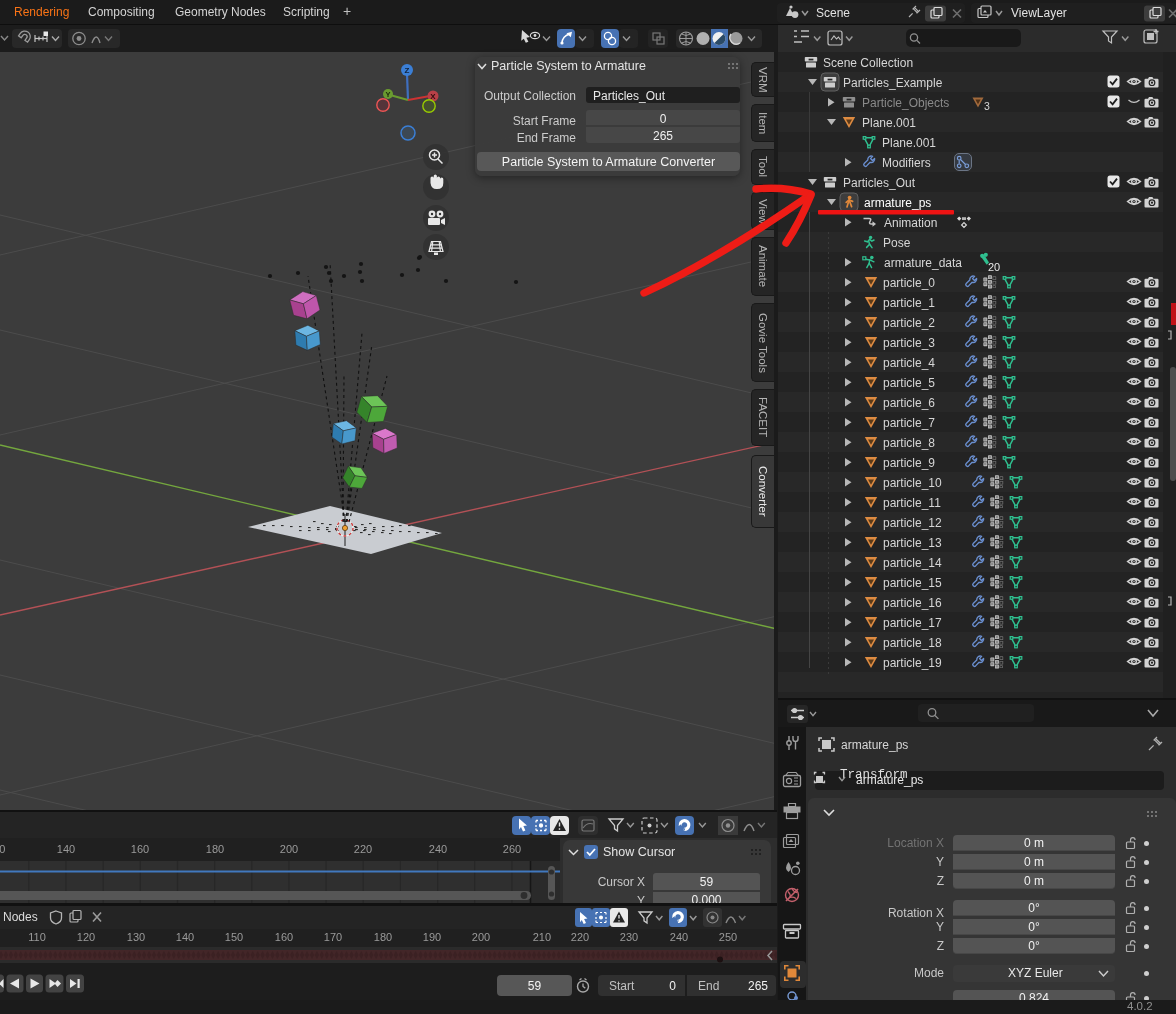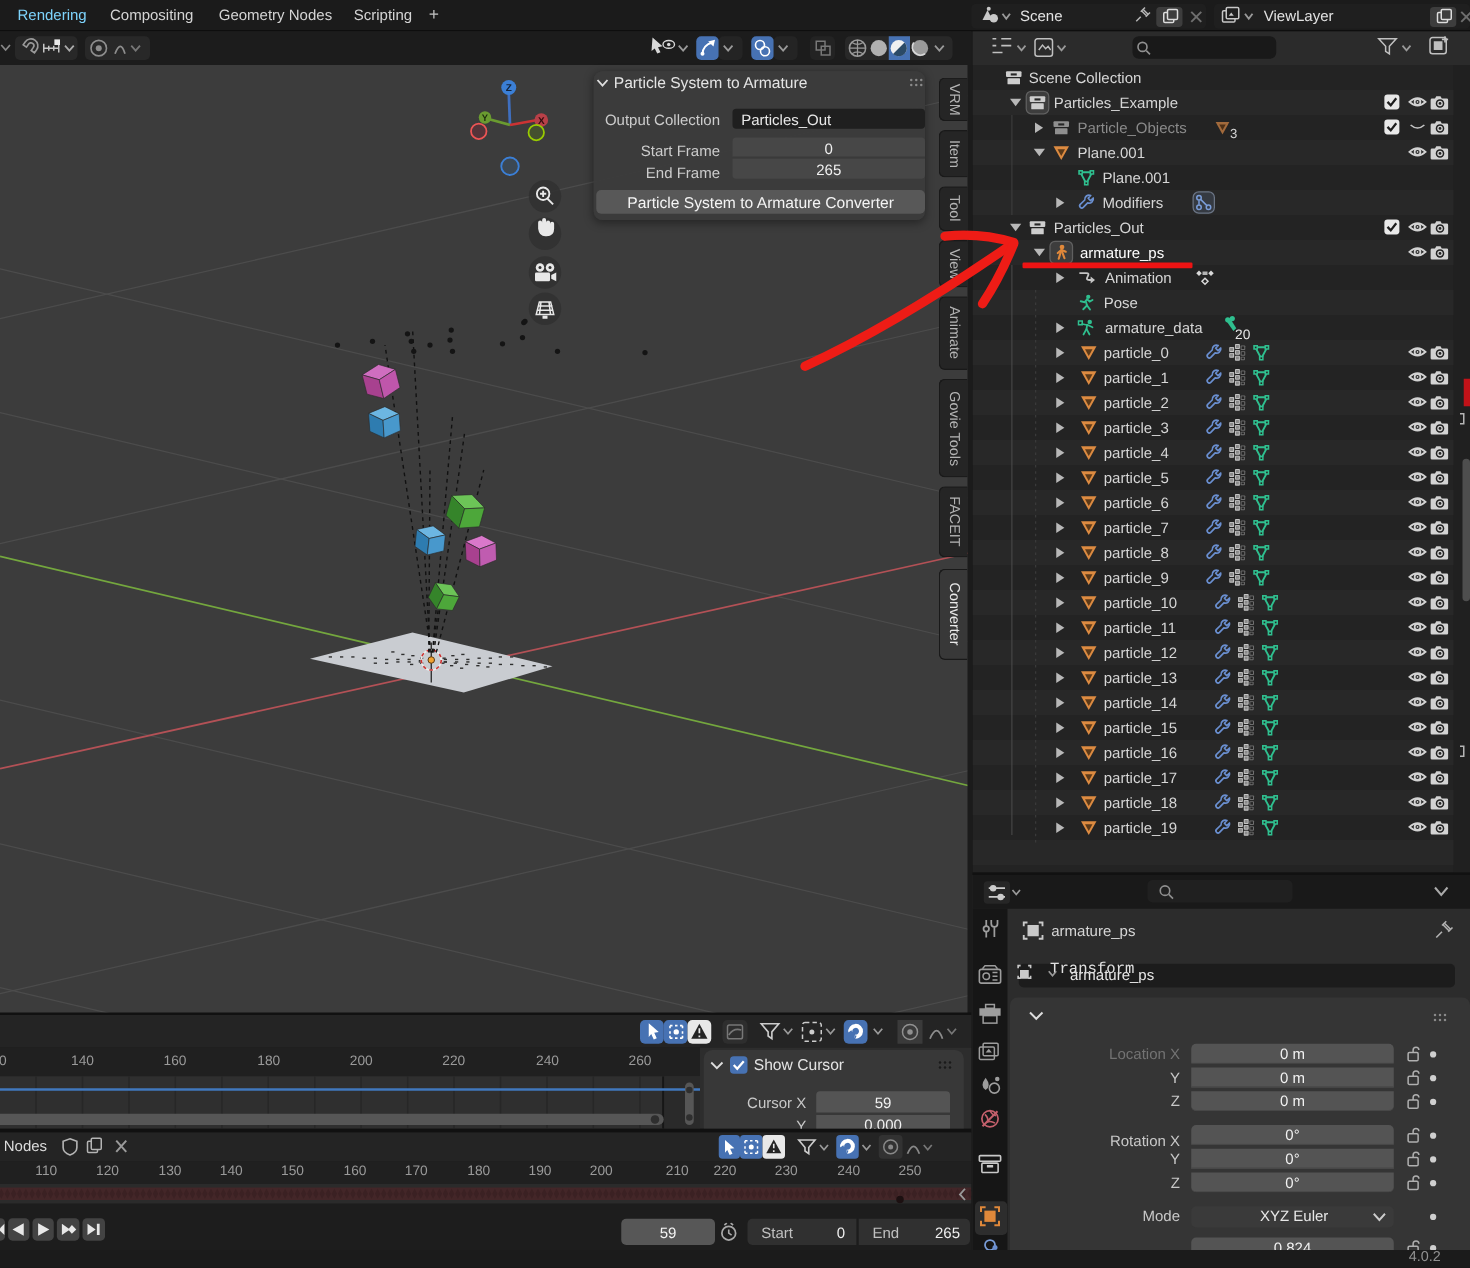--- a/index.html
+++ b/index.html
@@ -4,21 +4,21 @@
 *{margin:0;padding:0;box-sizing:border-box;}
 html,body{width:1176px;height:1014px;overflow:hidden;background:#1b1b1b;
  font-family:"Liberation Sans",sans-serif;}
 .abs{position:absolute;}
 body{position:relative;}
 .txt{position:absolute;white-space:nowrap;}
 </style></head><body>
 
 <div class="abs" style="left:0;top:0;width:1176px;height:25px;background:#1b1b1b;"></div>
 <div class="abs" style="left:0;top:24px;width:1176px;height:1px;background:#0e0e0e;"></div>
-<div class="txt" style="left:14px;top:5px;font-size:12px;color:#7dd3fc;">Rendering</div>
+<div class="txt" style="left:14px;top:5px;font-size:12px;color:#f97316;">Rendering</div>
 <div class="txt" style="left:88px;top:5px;font-size:12px;color:#d4d4d4;">Compositing</div>
 <div class="txt" style="left:175px;top:5px;font-size:12px;color:#d4d4d4;">Geometry Nodes</div>
 <div class="txt" style="left:283px;top:5px;font-size:12px;color:#d4d4d4;">Scripting</div>
 <div class="txt" style="left:343px;top:3px;font-size:14px;color:#c0c0c0;">+</div>
 
 <div class="abs" style="left:777px;top:3px;width:188px;height:20px;background:#1f1f1f;border-radius:4px;"></div>
 <svg class="abs" style="left:779px;top:3px;" width="30" height="20" viewBox="0 0 30 20">
  <path d="M7 13 L11 5 L15 13 Z" fill="#c8c8c8"></path>
     <circle cx="16" cy="11.6" r="3.4" fill="#c8c8c8"></circle>
     <circle cx="12" cy="4" r="1.6" fill="#c8c8c8"></circle>

